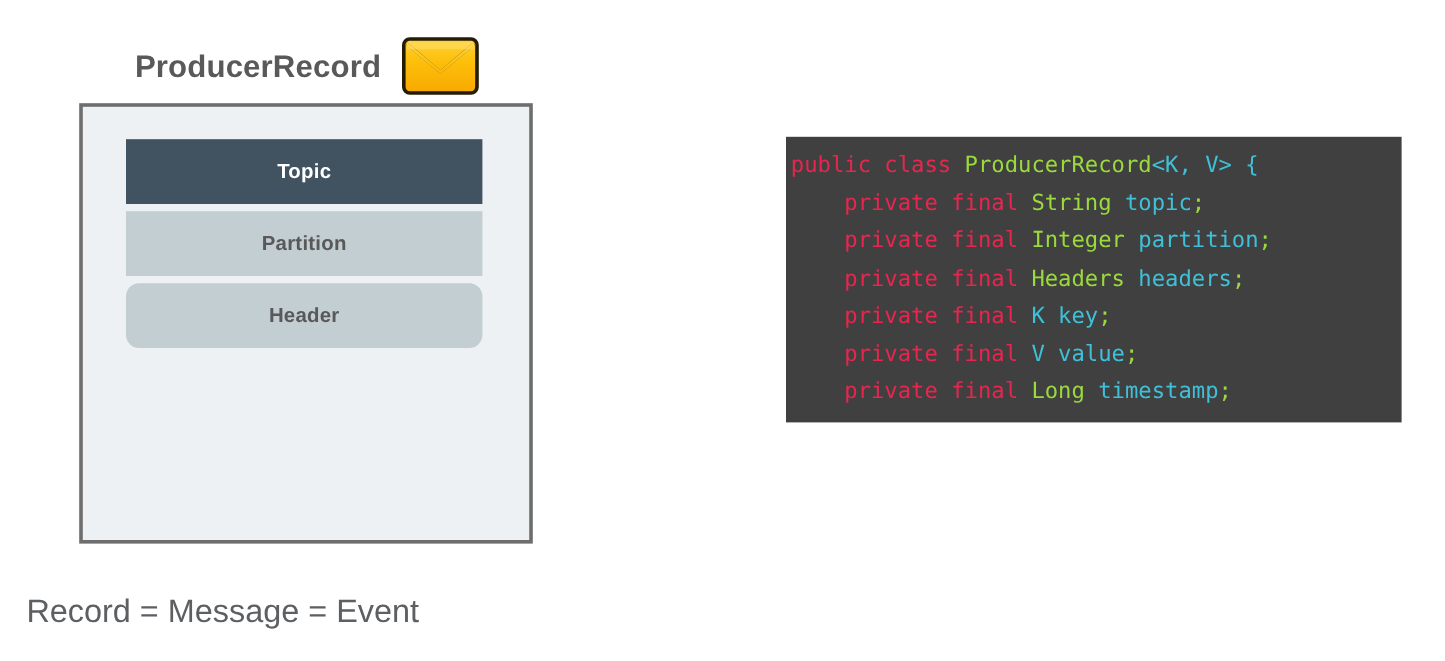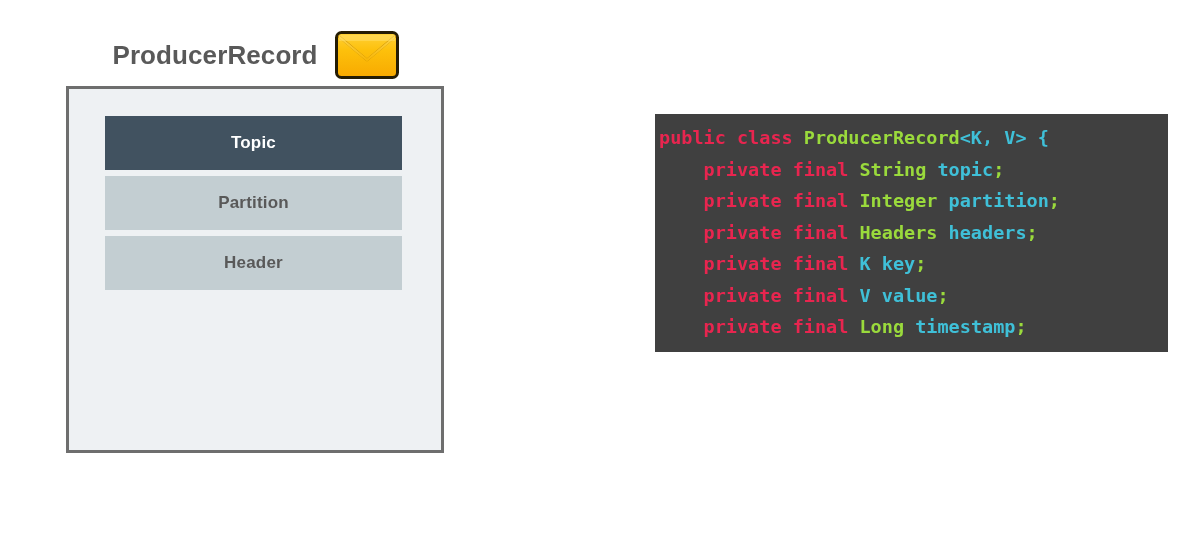--- a/index.html
+++ b/index.html
@@ -74,21 +74,21 @@
   .record-row {
     height: 54px;
     display: flex;
     align-items: center;
     justify-content: center;
     font-size: 17px;
     font-weight: bold;
     margin-bottom: 6px;
     letter-spacing: 0.2px;
   }
-  .record-row:last-child { margin-bottom: 0; }
+  .record-row:last-child { margin-bottom: 0; border-radius: 11px; }
 
   .record-row.dark {
     background: #415260;
     color: #ffffff;
   }
   .record-row.light {
     background: #c3ced2;
     color: #595959;
   }
 
@@ -116,21 +116,20 @@
 
   #code-lines {
     font-family: "DejaVu Sans Mono", monospace;
     font-size: 18.5px;
     line-height: 31.5px;
     white-space: pre;
   }
   .code-line {
     padding-left: 4px;
     height: 31.5px;
-    font-weight: bold;
   }
 
   .tok-kw   { color: #e8254f; }
   .tok-type { color: #9ada3c; }
   .tok-id   { color: #3fc0d8; }
   .tok-punc { color: #9ada3c; }
   .tok-gen  { color: #3fc0d8; }
 </style>
 </head>
 <body>
@@ -162,17 +161,18 @@
   </div>
 
   <div id="record-card"></div>
 
   <div id="record-rows">
     <div class="record-row dark">Topic</div>
     <div class="record-row light">Partition</div>
     <div class="record-row light">Header</div>
   </div>
 
+  <div id="record-caption">Record = Message = Event</div>
 </div>
 
 <div id="code-panel">
   <div id="code-lines"><div class="code-line"><span class="tok-kw">public class </span><span class="tok-type">ProducerRecord</span><span class="tok-gen">&lt;K, V&gt; {</span></div><div class="code-line"><span class="tok-kw">    private final </span><span class="tok-type">String </span><span class="tok-id">topic</span><span class="tok-punc">;</span></div><div class="code-line"><span class="tok-kw">    private final </span><span class="tok-type">Integer </span><span class="tok-id">partition</span><span class="tok-punc">;</span></div><div class="code-line"><span class="tok-kw">    private final </span><span class="tok-type">Headers </span><span class="tok-id">headers</span><span class="tok-punc">;</span></div><div class="code-line"><span class="tok-kw">    private final </span><span class="tok-id">K key</span><span class="tok-punc">;</span></div><div class="code-line"><span class="tok-kw">    private final </span><span class="tok-id">V value</span><span class="tok-punc">;</span></div><div class="code-line"><span class="tok-kw">    private final </span><span class="tok-type">Long </span><span class="tok-id">timestamp</span><span class="tok-punc">;</span></div></div>
 </div>
 
 </body></html>

